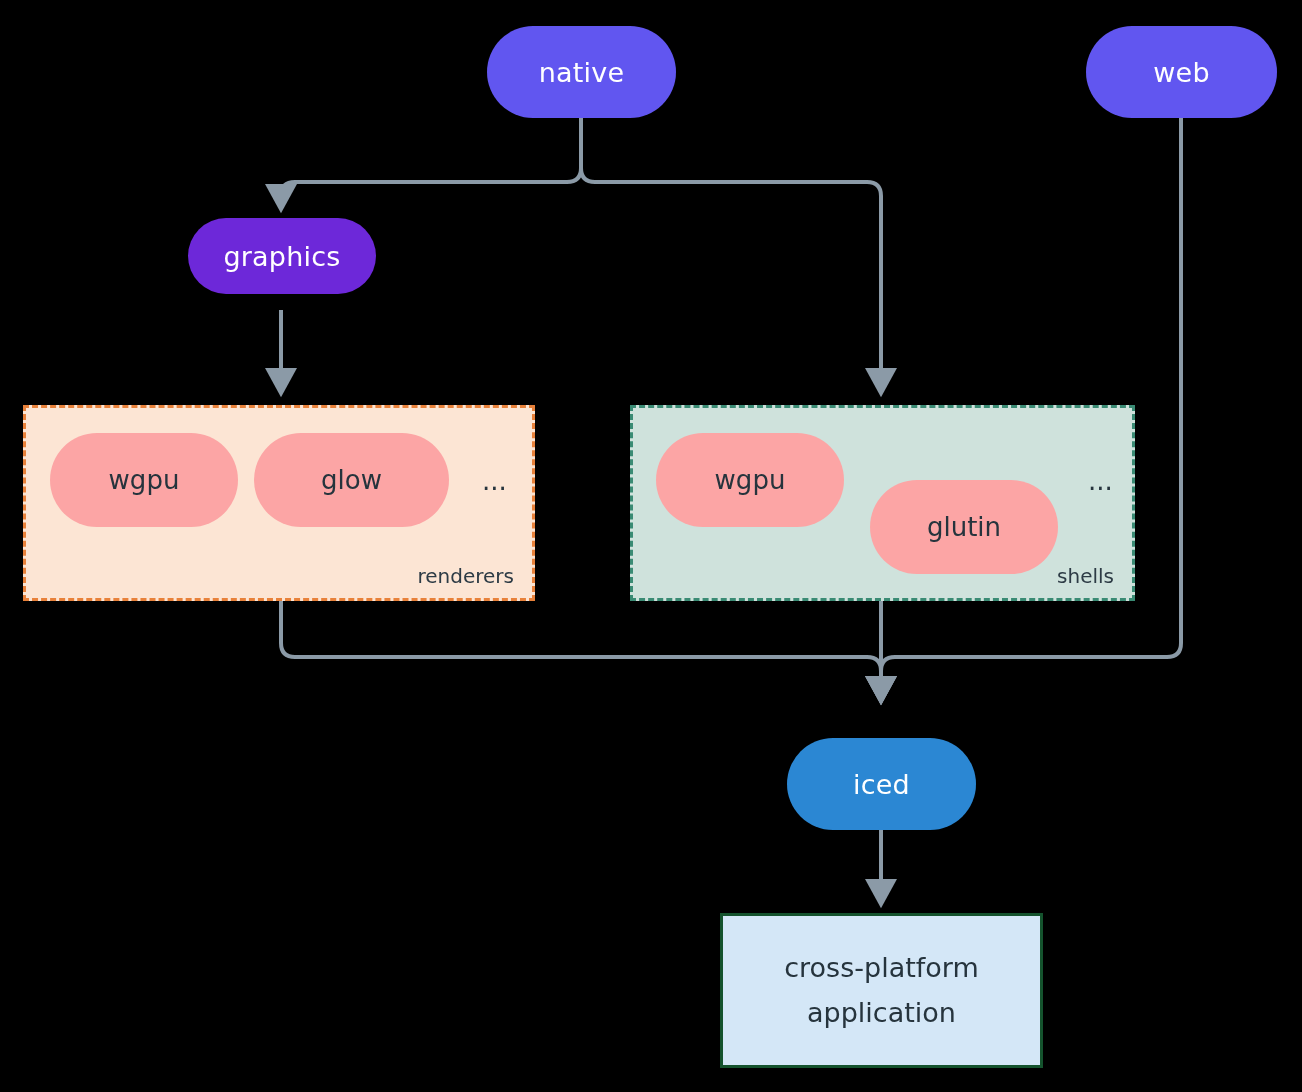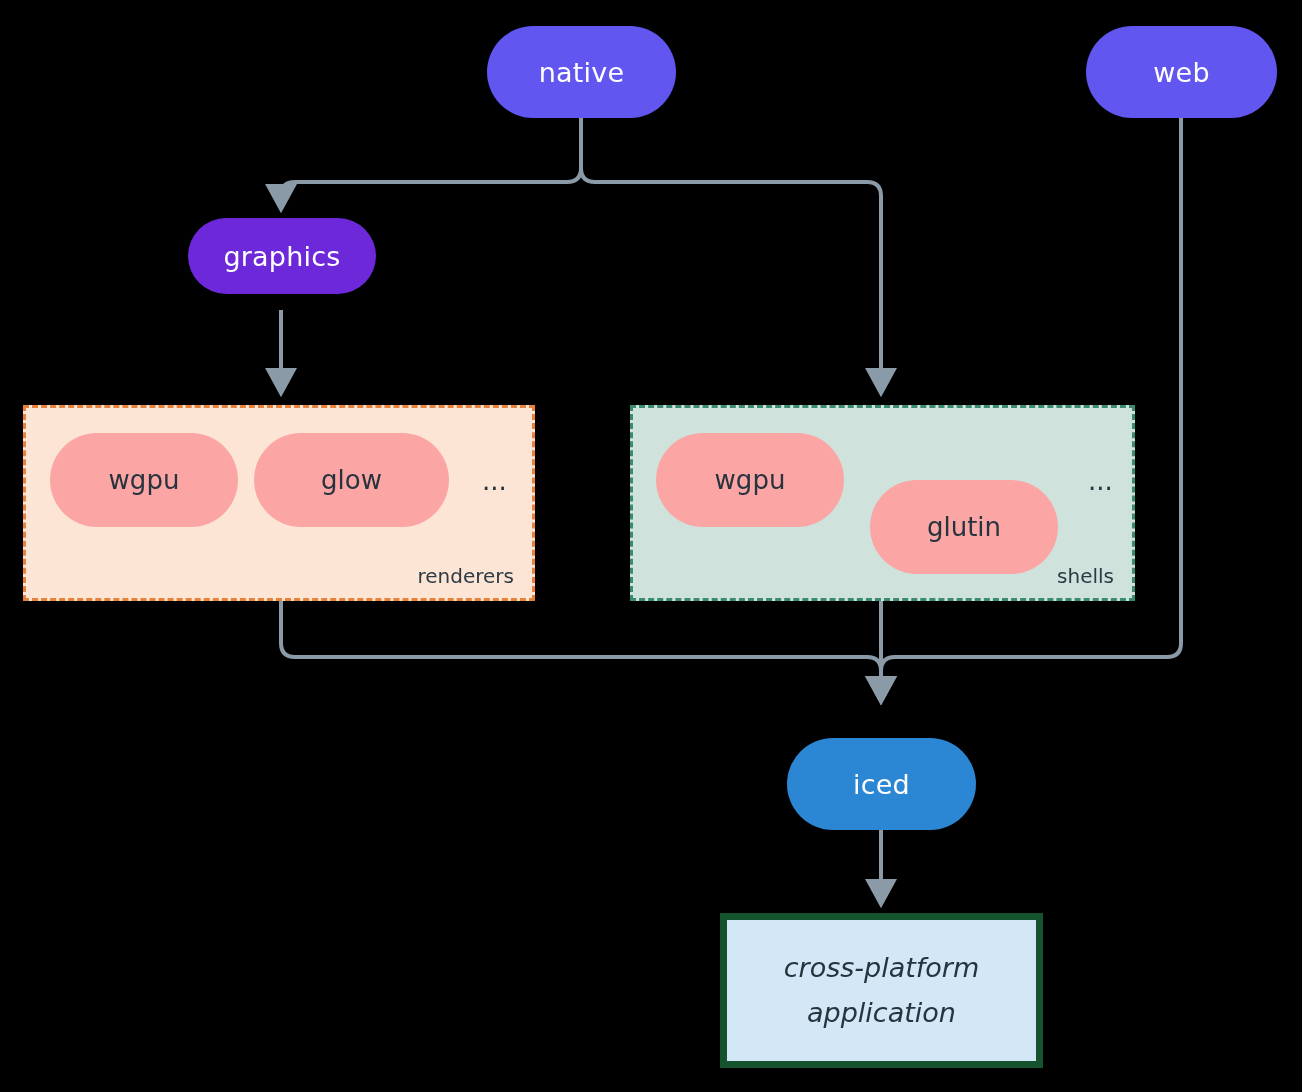--- a/index.html
+++ b/index.html
@@ -113,30 +113,29 @@
   }
   .ellipsis-renderers { left: 482px;  top: 468px; }
   .ellipsis-shells    { left: 1088px; top: 468px; }
 
   
   .rect-node {
     position: absolute;
     box-sizing: border-box;
     left: 720px; top: 913px; width: 323px; height: 155px;
     background: #d4e7f7;
-    border: 7px solid #14532d;
+    border: 3px solid #14532d;
     display: flex;
     flex-direction: column;
     align-items: center;
     justify-content: center;
     color: #26343d;
     font-size: 27px;
     line-height: 1.65;
     text-align: center;
-    font-style: italic;
   }
 </style>
 </head>
 <body>
 
 <div id="canvas">
 
   <svg id="edges" viewBox="0 0 1302 1092" width="1302" height="1092">
     <defs>
       <marker id="arrow" viewBox="0 0 12 12" refX="9" refY="6" markerWidth="8" markerHeight="8" orient="auto-start-reverse">

